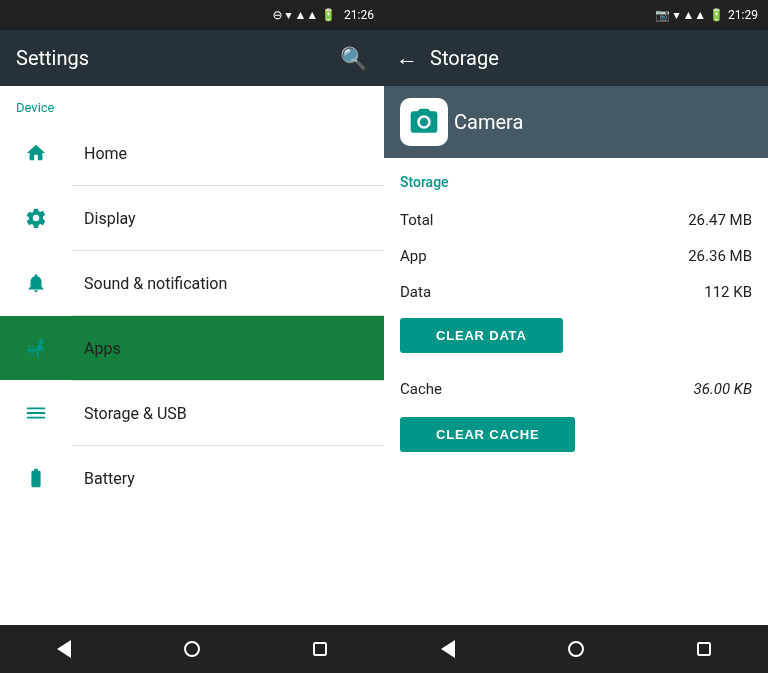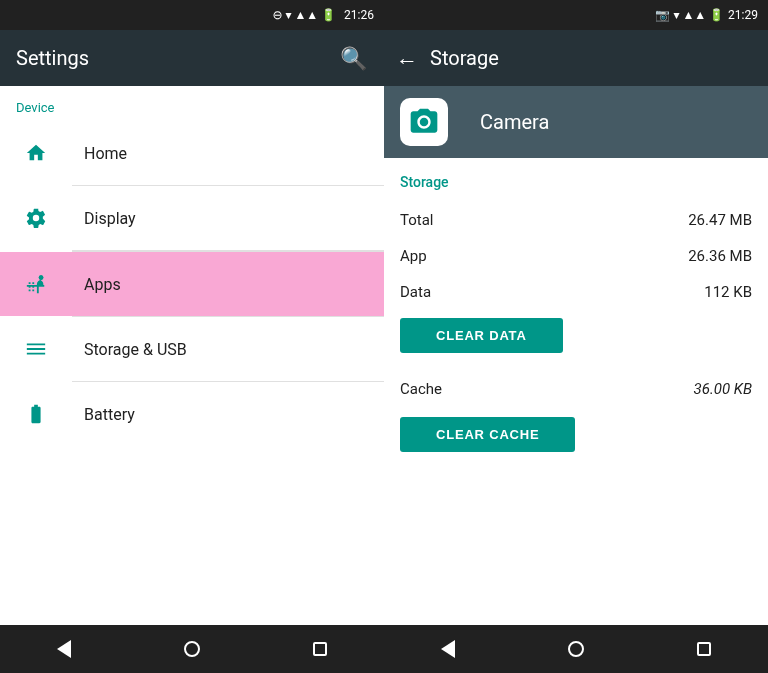--- a/index.html
+++ b/index.html
@@ -73,21 +73,21 @@
 
     .list-item {
       display: flex;
       align-items: center;
       height: 64px;
       padding: 0 16px;
       cursor: pointer;
     }
 
     .list-item.active {
-      background: #f9a8d4;
+      background: #15803d;
     }
 
     .list-item-icon {
       width: 40px;
       height: 40px;
       display: flex;
       align-items: center;
       justify-content: center;
       margin-right: 16px;
       flex-shrink: 0;
@@ -156,21 +156,21 @@
       font-size: 20px;
       font-weight: 400;
     }
 
     .app-header {
       background: #455a64;
       height: 72px;
       display: flex;
       align-items: center;
       padding: 0 16px;
-      gap: 32px;
+      gap: 6px;
     }
 
     .app-icon {
       width: 48px;
       height: 48px;
       background: #fff;
       border-radius: 10px;
       display: flex;
       align-items: center;
       justify-content: center;
@@ -301,20 +301,28 @@
     <div class="list-item">
       <div class="list-item-icon">
         <svg width="22" height="22" viewBox="0 0 24 24" fill="#009688">
           <path d="M12 15.5A3.5 3.5 0 0 1 8.5 12 3.5 3.5 0 0 1 12 8.5a3.5 3.5 0 0 1 3.5 3.5 3.5 3.5 0 0 1-3.5 3.5m7.43-2.92c.04-.34.07-.68.07-1.03s-.03-.69-.07-1.03l2.21-1.73c.2-.16.25-.44.12-.67l-2.1-3.63a.5.5 0 0 0-.61-.22l-2.61 1.05c-.54-.42-1.11-.77-1.73-1.04l-.39-2.77A.49.49 0 0 0 14 2h-4a.49.49 0 0 0-.49.42l-.39 2.77c-.62.27-1.19.62-1.73 1.04L4.79 5.18a.5.5 0 0 0-.61.22L2.08 9.03a.49.49 0 0 0 .12.67l2.21 1.73C4.37 11.77 4.34 12.1 4.34 12.45s.03.69.07 1.03l-2.21 1.73c-.2.16-.25.44-.12.67l2.1 3.63c.12.22.39.29.61.22l2.61-1.05c.54.42 1.11.77 1.73 1.04l.39 2.77c.06.24.27.42.49.42h4c.22 0 .43-.18.49-.42l.39-2.77c.62-.27 1.19-.62 1.73-1.04l2.61 1.05c.22.07.49 0 .61-.22l2.1-3.63c.12-.23.07-.51-.12-.67z"></path>
         </svg>
       </div>
       <span class="list-item-text">Display</span>
     </div>
     <div class="divider"></div>
 
+    <div class="list-item">
+      <div class="list-item-icon">
+        <svg width="22" height="22" viewBox="0 0 24 24" fill="#009688">
+          <path d="M12 22c1.1 0 2-.9 2-2h-4a2 2 0 0 0 2 2zm6-6v-5c0-3.07-1.64-5.64-4.5-6.32V4c0-.83-.67-1.5-1.5-1.5s-1.5.67-1.5 1.5v.68C7.63 5.36 6 7.92 6 11v5l-2 2v1h16v-1z"></path>
+        </svg>
+      </div>
+      <span class="list-item-text">Sound &amp; notification</span>
+    </div>
     <div class="divider"></div>
 
     <div class="list-item active">
       <div class="list-item-icon">
         <svg width="22" height="22" viewBox="0 0 24 24" fill="#009688">
           <path d="M17.5 2.5c-1.4 0-2.5 1.1-2.5 2.5s1.1 2.5 2.5 2.5S20 6.4 20 5s-1.1-2.5-2.5-2.5zm0 5c-2.5 0-4.5 2-4.5 4.5v1H2v2h11v7h2v-7h6v-2h-1v-1c0-2.5-2-4.5-4.5-4.5z"></path>
           <circle cx="17.5" cy="5" r="2.5"></circle>
           <path d="M6 10H4v2h2v-2zm0 4H4v2h2v-2zm0 4H4v2h2v-2zm4-8H8v2h2v-2zm0 4H8v2h2v-2zm0 4H8v2h2v-2z"></path>
         </svg>
       </div>

